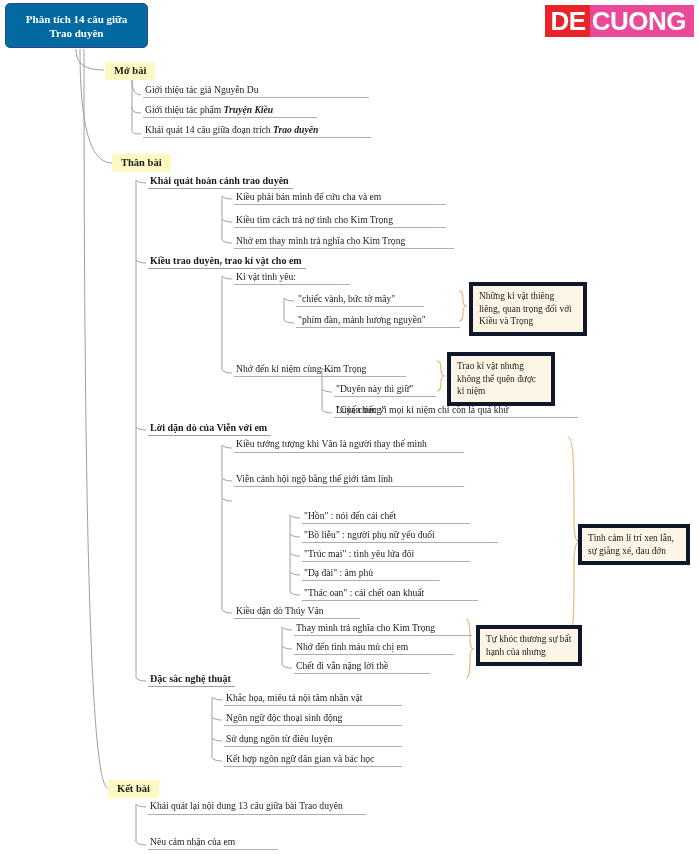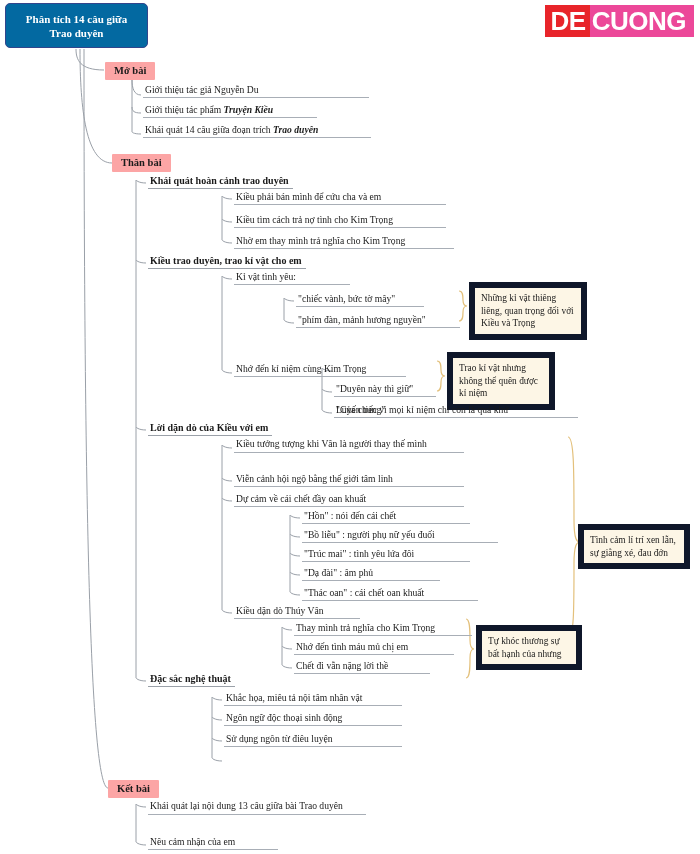--- a/index.html
+++ b/index.html
@@ -28,21 +28,21 @@
     line-height:14px;
     text-align:center;
     display:flex;align-items:center;justify-content:center;
     box-sizing:border-box;
     white-space:normal;
     padding:2px 4px;
   }
   .root span{display:block;}
 
   .lvl1{
-    background:#fca5a5;
+    background:#fef9c3;
     color:#1b1b1b;
     font-weight:bold;
     font-size:10.5px;
     padding:3px 9px 3px 9px;
     line-height:12px;
     border-radius:1px;
   }
 
   .lvl2{
     font-weight:bold;
@@ -56,21 +56,21 @@
     font-size:9.6px;
     line-height:12px;
     border-bottom:1px solid #a8aeb6;
     padding:0 4px 1px 2px;
     white-space:normal;
   }
   .leaf.two-line{line-height:12.5px;}
 
   .callout{
     background:#fdf6e6;
-    border:6px solid #0f172a;
+    border:4px solid #0f172a;
     font-size:9.4px;
     line-height:12.5px;
     padding:4px 6px;
     color:#1b1b1b;
     white-space:normal;
     box-sizing:border-box;
   }
 
   em.ti{font-style:italic;font-weight:bold;}
 
@@ -218,42 +218,42 @@
 
   <div class="node leaf" style="left:334px;top:383px;width:96px;">"Duyên này thì giữ"</div>
   <div class="node leaf" style="left:334px;top:404px;width:96px;">"Của chung"</div>
 
   <div class="node callout" style="left:447px;top:352px;width:108px;">Trao kỉ vật nhưng không thể quên được kỉ niệm</div>
 
   <div class="node leaf" style="left:334px;top:404px;width:0;height:0;border:none;"></div>
   <div class="node leaf" style="left:334px;top:405px;width:238px;opacity:0;"></div>
   <div class="node leaf" style="left:334px;top:404px;width:238px;">Luyến tiếc vì mọi kỉ niệm chỉ còn là quá khứ</div>
 
-  <div class="node lvl2" style="left:148px;top:422px;">Lời dặn dò của Kiều với em</div>
+  <div class="node lvl2" style="left:148px;top:422px;">Lời dặn dò của Viễn với em</div>
   <div class="node leaf two-line" style="left:234px;top:438px;width:224px;">Kiều tưởng tượng khi Vân là người thay thế mình</div>
   <div class="node leaf" style="left:234px;top:473px;width:224px;">Viễn cảnh hội ngộ bằng thế giới tâm linh</div>
-  <div class="node leaf" style="left:234px;top:493px;width:224px;">Dự cảm về cái chết đầy oan khuất</div>
 
   <div class="node leaf" style="left:302px;top:510px;width:162px;">"Hồn" : nói đến cái chết</div>
   <div class="node leaf" style="left:302px;top:529px;width:190px;">"Bồ liễu" : người phụ nữ yếu đuối</div>
   <div class="node leaf" style="left:302px;top:548px;width:162px;">"Trúc mai" : tình yêu lứa đôi</div>
   <div class="node leaf" style="left:302px;top:567px;width:132px;">"Dạ đài" : âm phủ</div>
   <div class="node leaf" style="left:302px;top:587px;width:170px;">"Thác oan" : cái chết oan khuất</div>
 
   <div class="node callout" style="left:578px;top:524px;width:112px;">Tình cảm lí trí xen lẫn, sự giằng xé, đau đớn</div>
 
   <div class="node leaf" style="left:234px;top:605px;width:120px;">Kiều dặn dò Thúy Vân</div>
   <div class="node leaf" style="left:294px;top:622px;width:172px;">Thay mình trả nghĩa cho Kim Trọng</div>
   <div class="node leaf" style="left:294px;top:641px;width:154px;">Nhớ đến tình máu mủ chị em</div>
   <div class="node leaf" style="left:294px;top:660px;width:130px;">Chết đi vẫn nặng lời thề</div>
 
   <div class="node callout" style="left:476px;top:625px;width:106px;">Tự khóc thương sự bất hạnh của nhưng</div>
 
   <div class="node lvl2" style="left:148px;top:673px;">Đặc sắc nghệ thuật</div>
   <div class="node leaf" style="left:224px;top:692px;width:172px;">Khắc họa, miêu tả nội tâm nhân vật</div>
   <div class="node leaf" style="left:224px;top:712px;width:172px;">Ngôn ngữ độc thoại sinh động</div>
   <div class="node leaf" style="left:224px;top:733px;width:172px;">Sử dụng ngôn từ điêu luyện</div>
+  <div class="node leaf" style="left:224px;top:753px;width:172px;">Kết hợp ngôn ngữ dân gian và bác học</div>
 
   <div class="node lvl1" style="left:108px;top:780px;">Kết bài</div>
   <div class="node leaf two-line" style="left:148px;top:800px;width:212px;">Khái quát lại nội dung 13 câu giữa bài Trao duyên</div>
   <div class="node leaf" style="left:148px;top:836px;width:124px;">Nêu cảm nhận của em</div>
 
 </div>
 
 </body></html>

